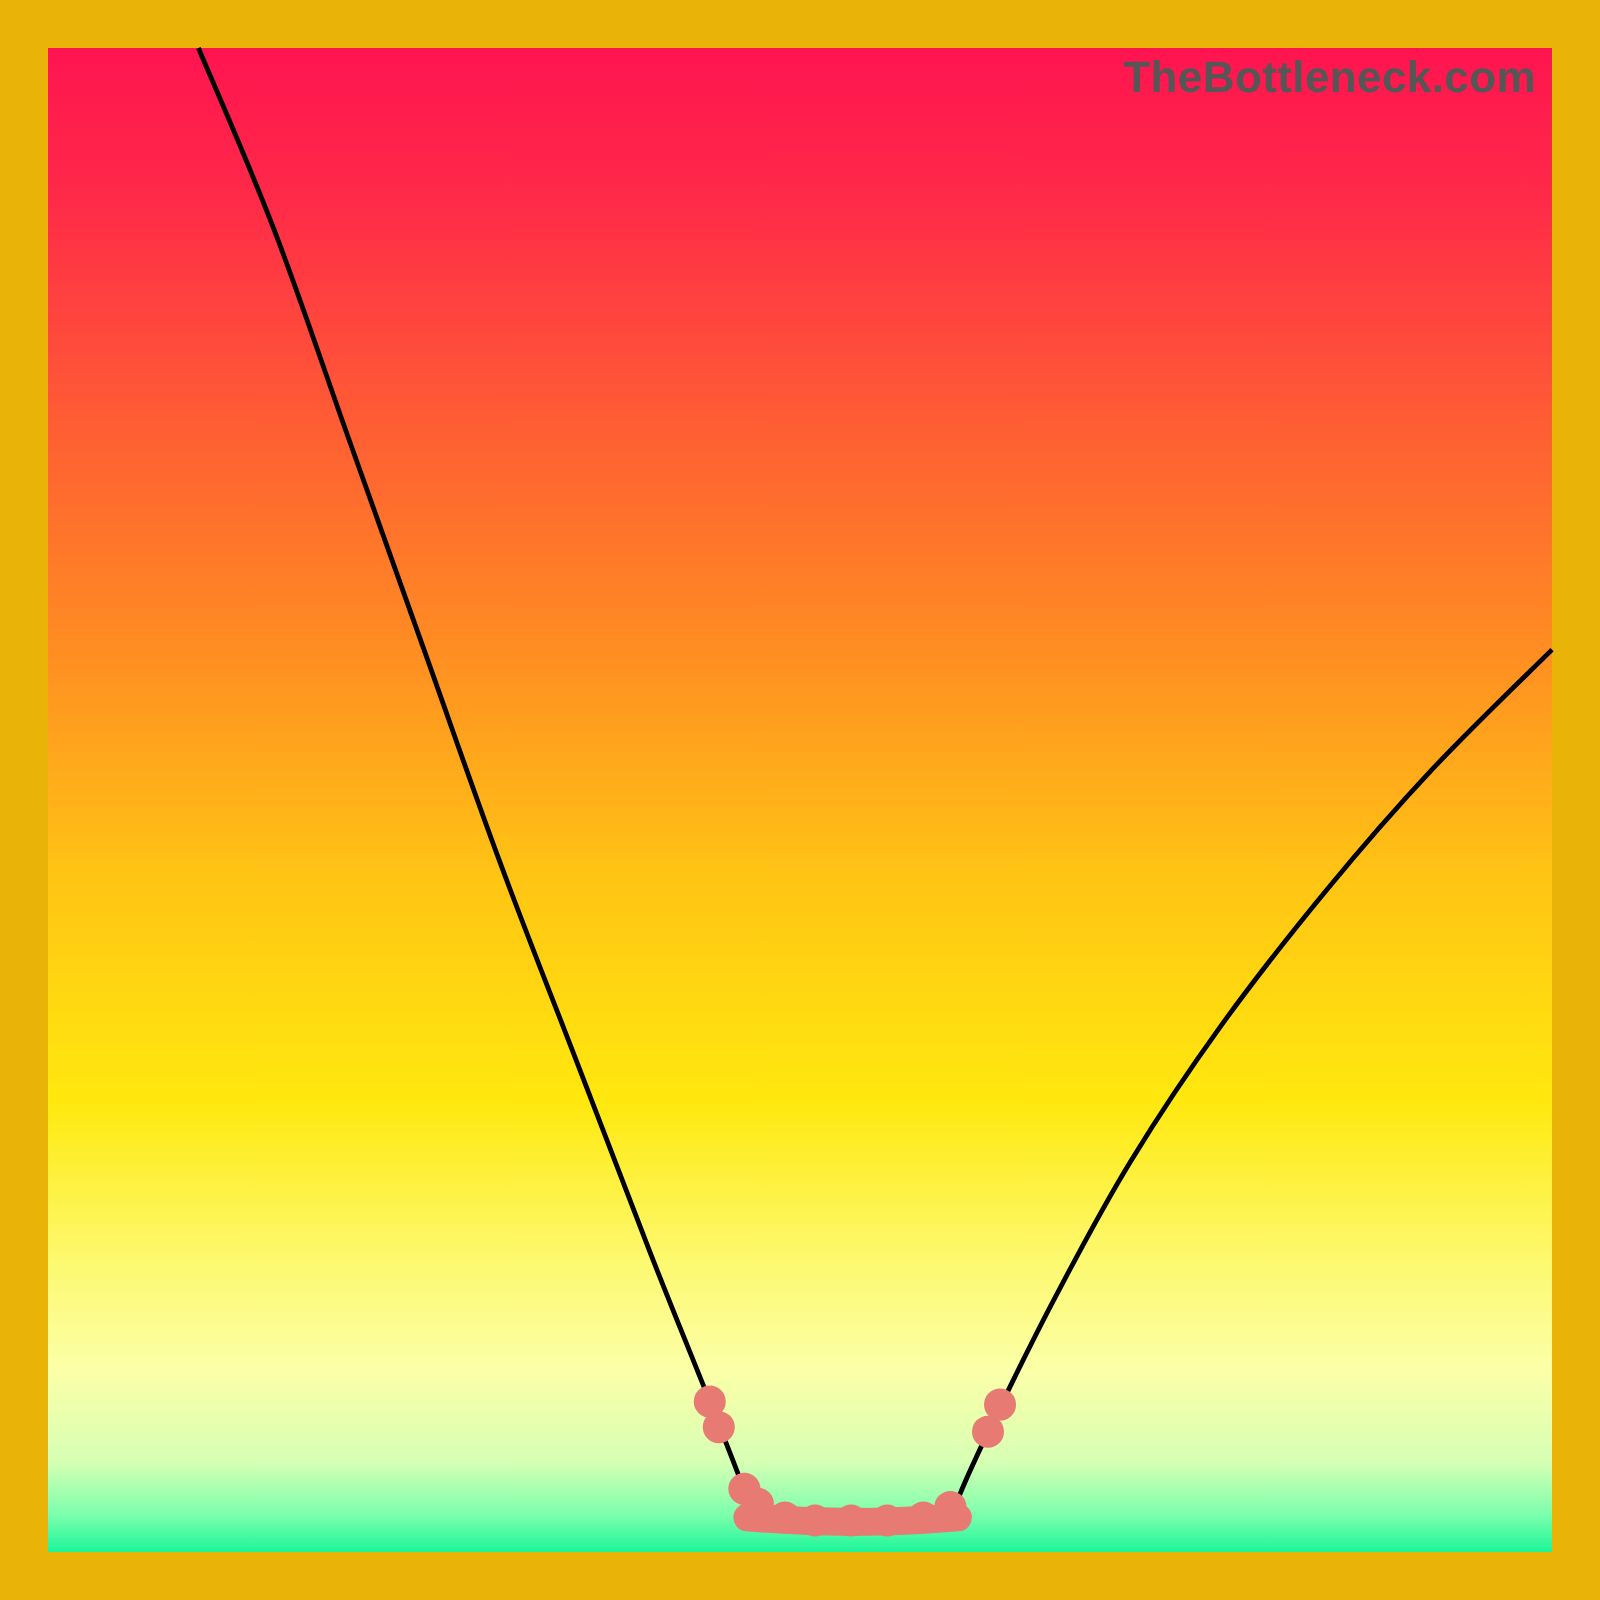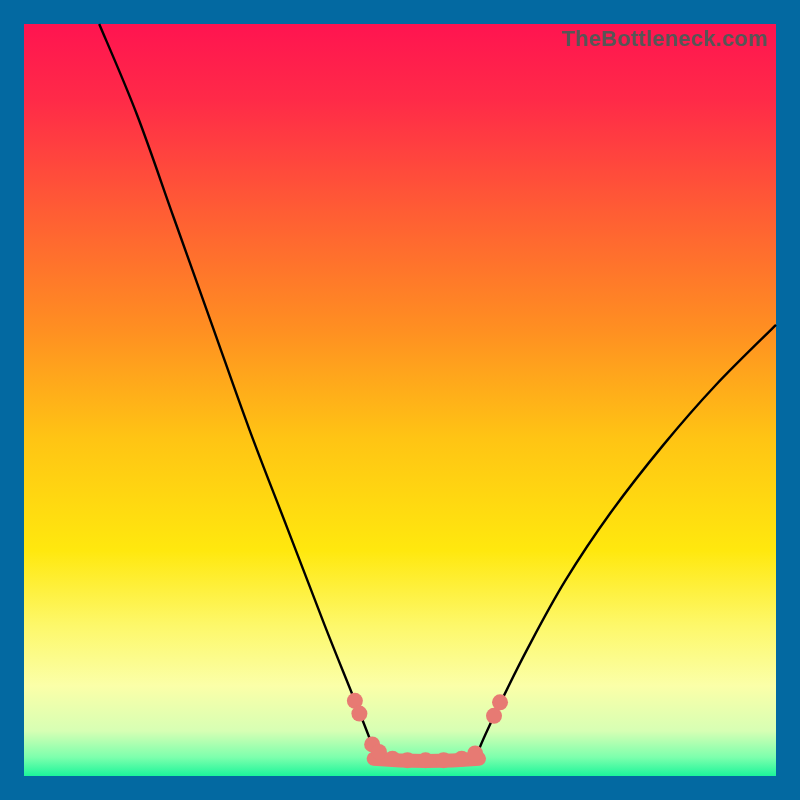--- a/index.html
+++ b/index.html
@@ -9,21 +9,21 @@
     height: 800px;
     background: #000;
     overflow: hidden;
   }
   .frame {
     position: absolute;
     left: 0;
     top: 0;
     width: 800px;
     height: 800px;
-    background: #0369a1;
+    background: #eab308;
   }
   .plot {
     position: absolute;
     left: 24px;
     top: 24px;
     width: 752px;
     height: 752px;
     
   }
   .watermark {

